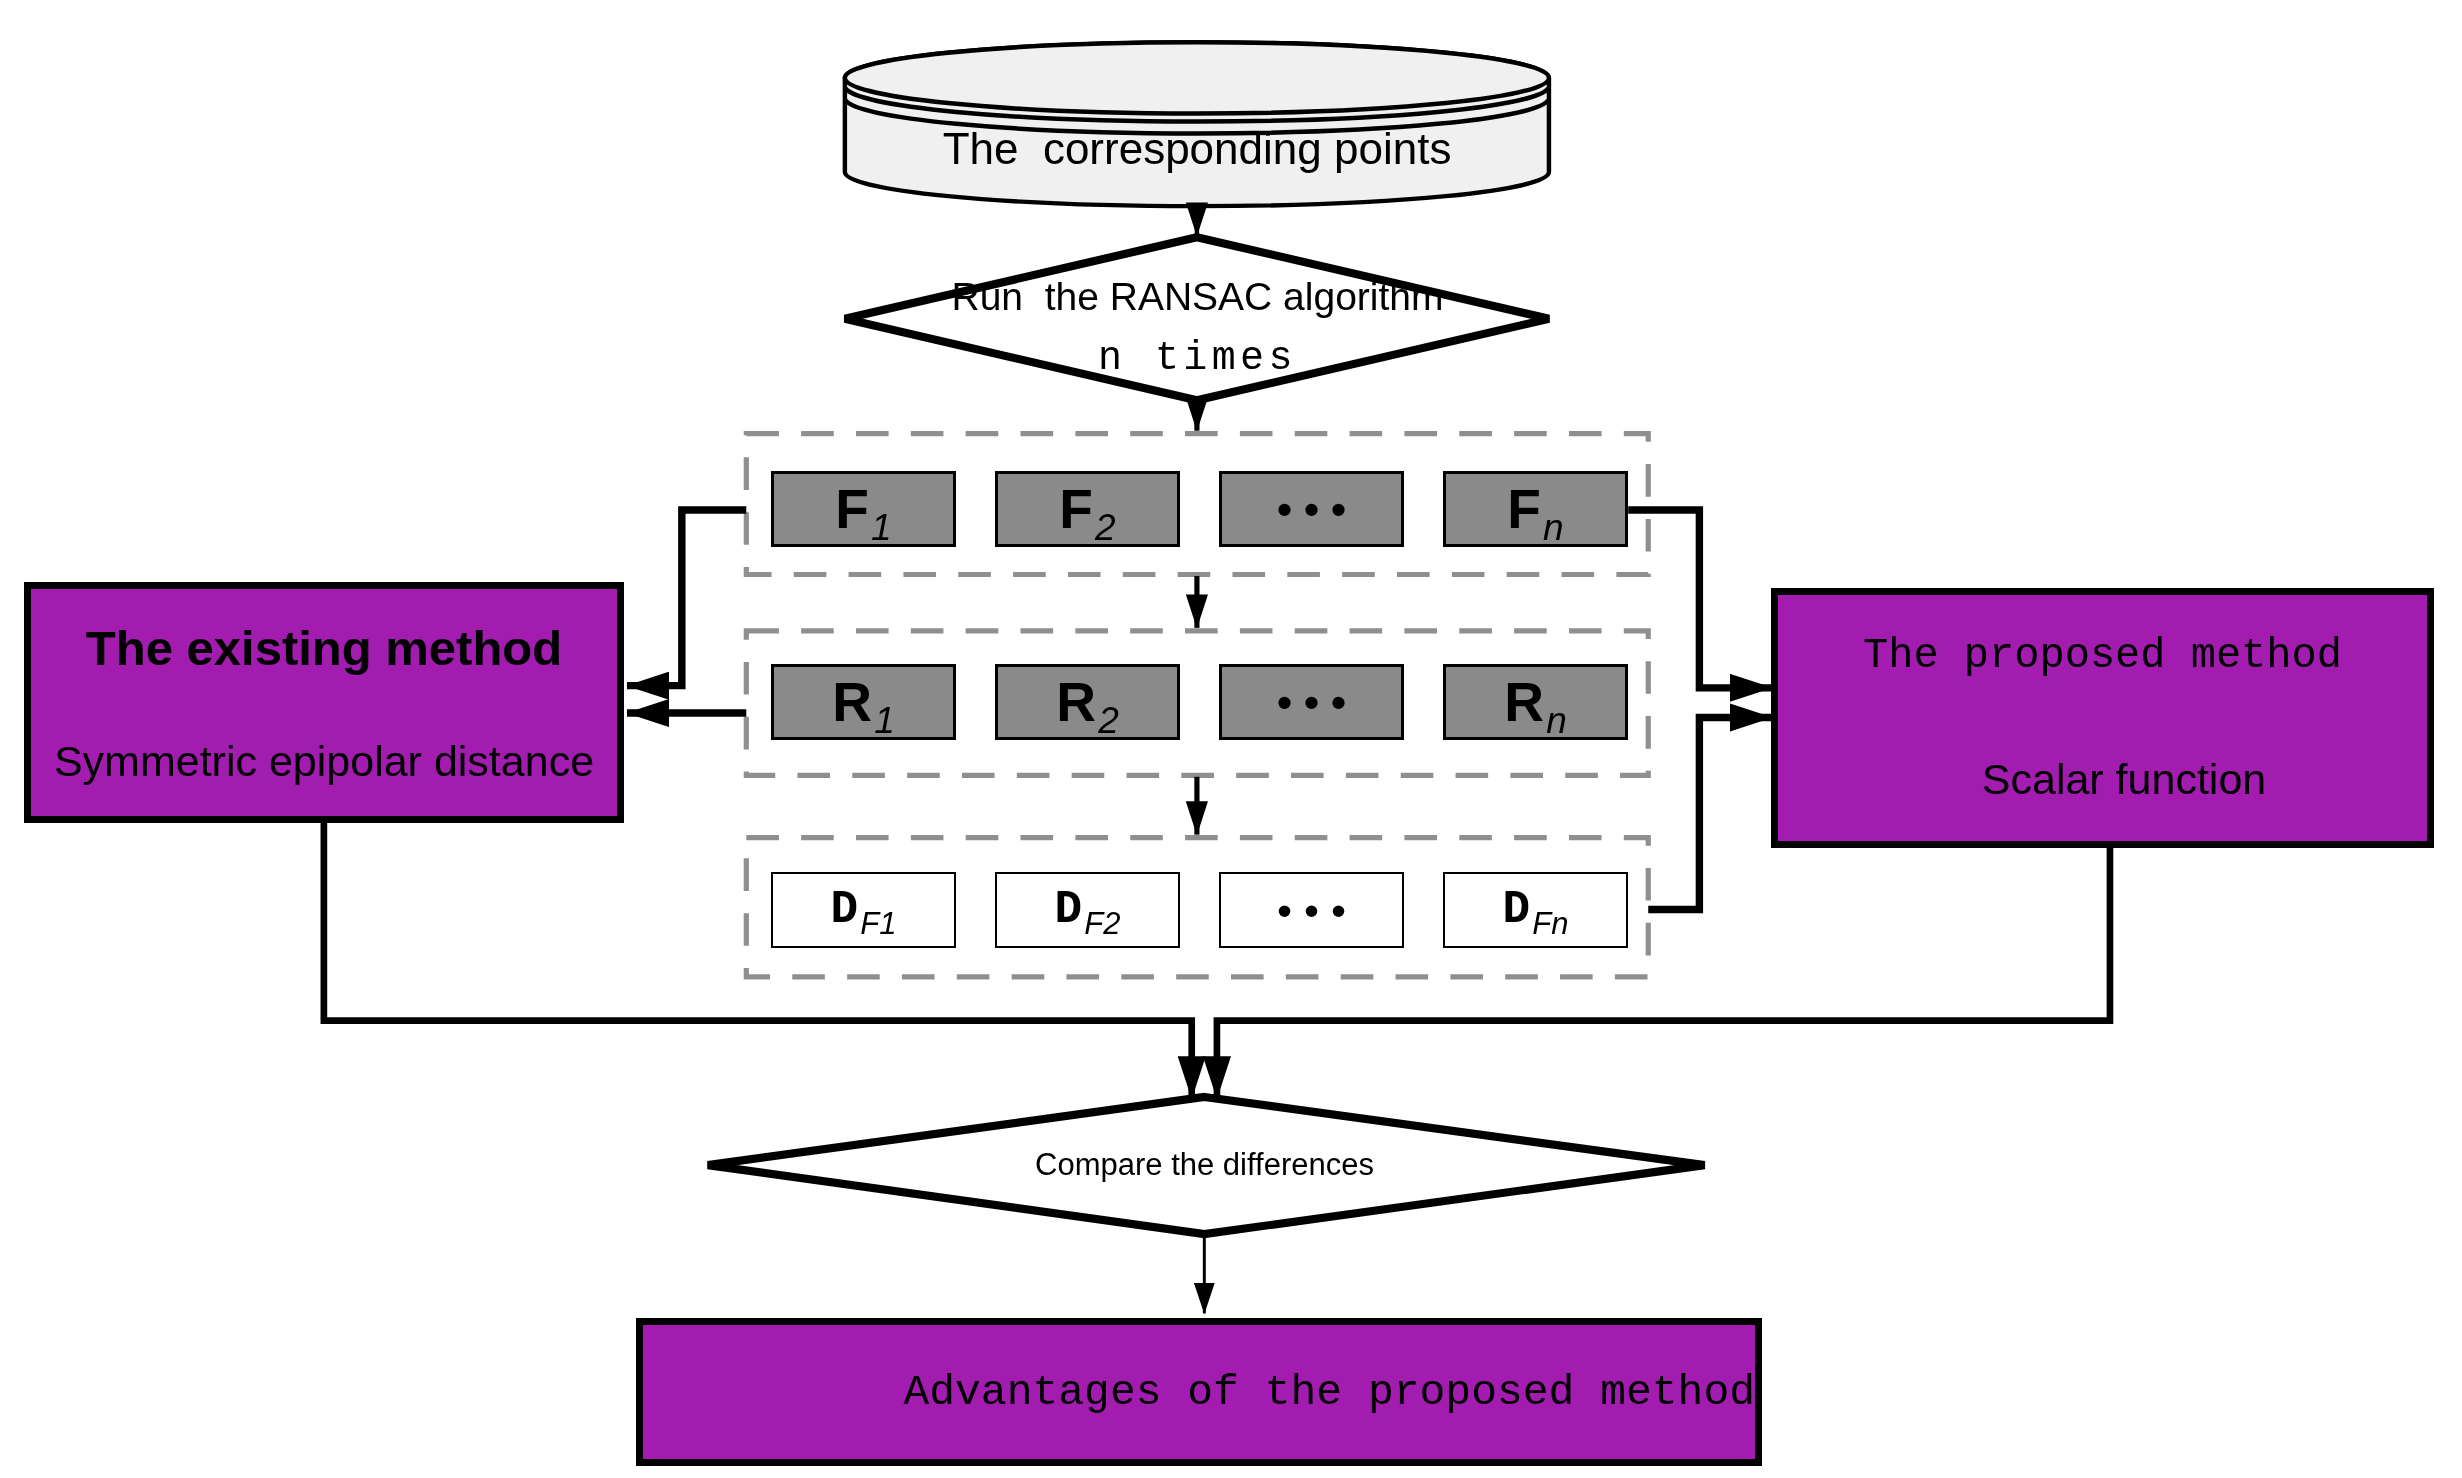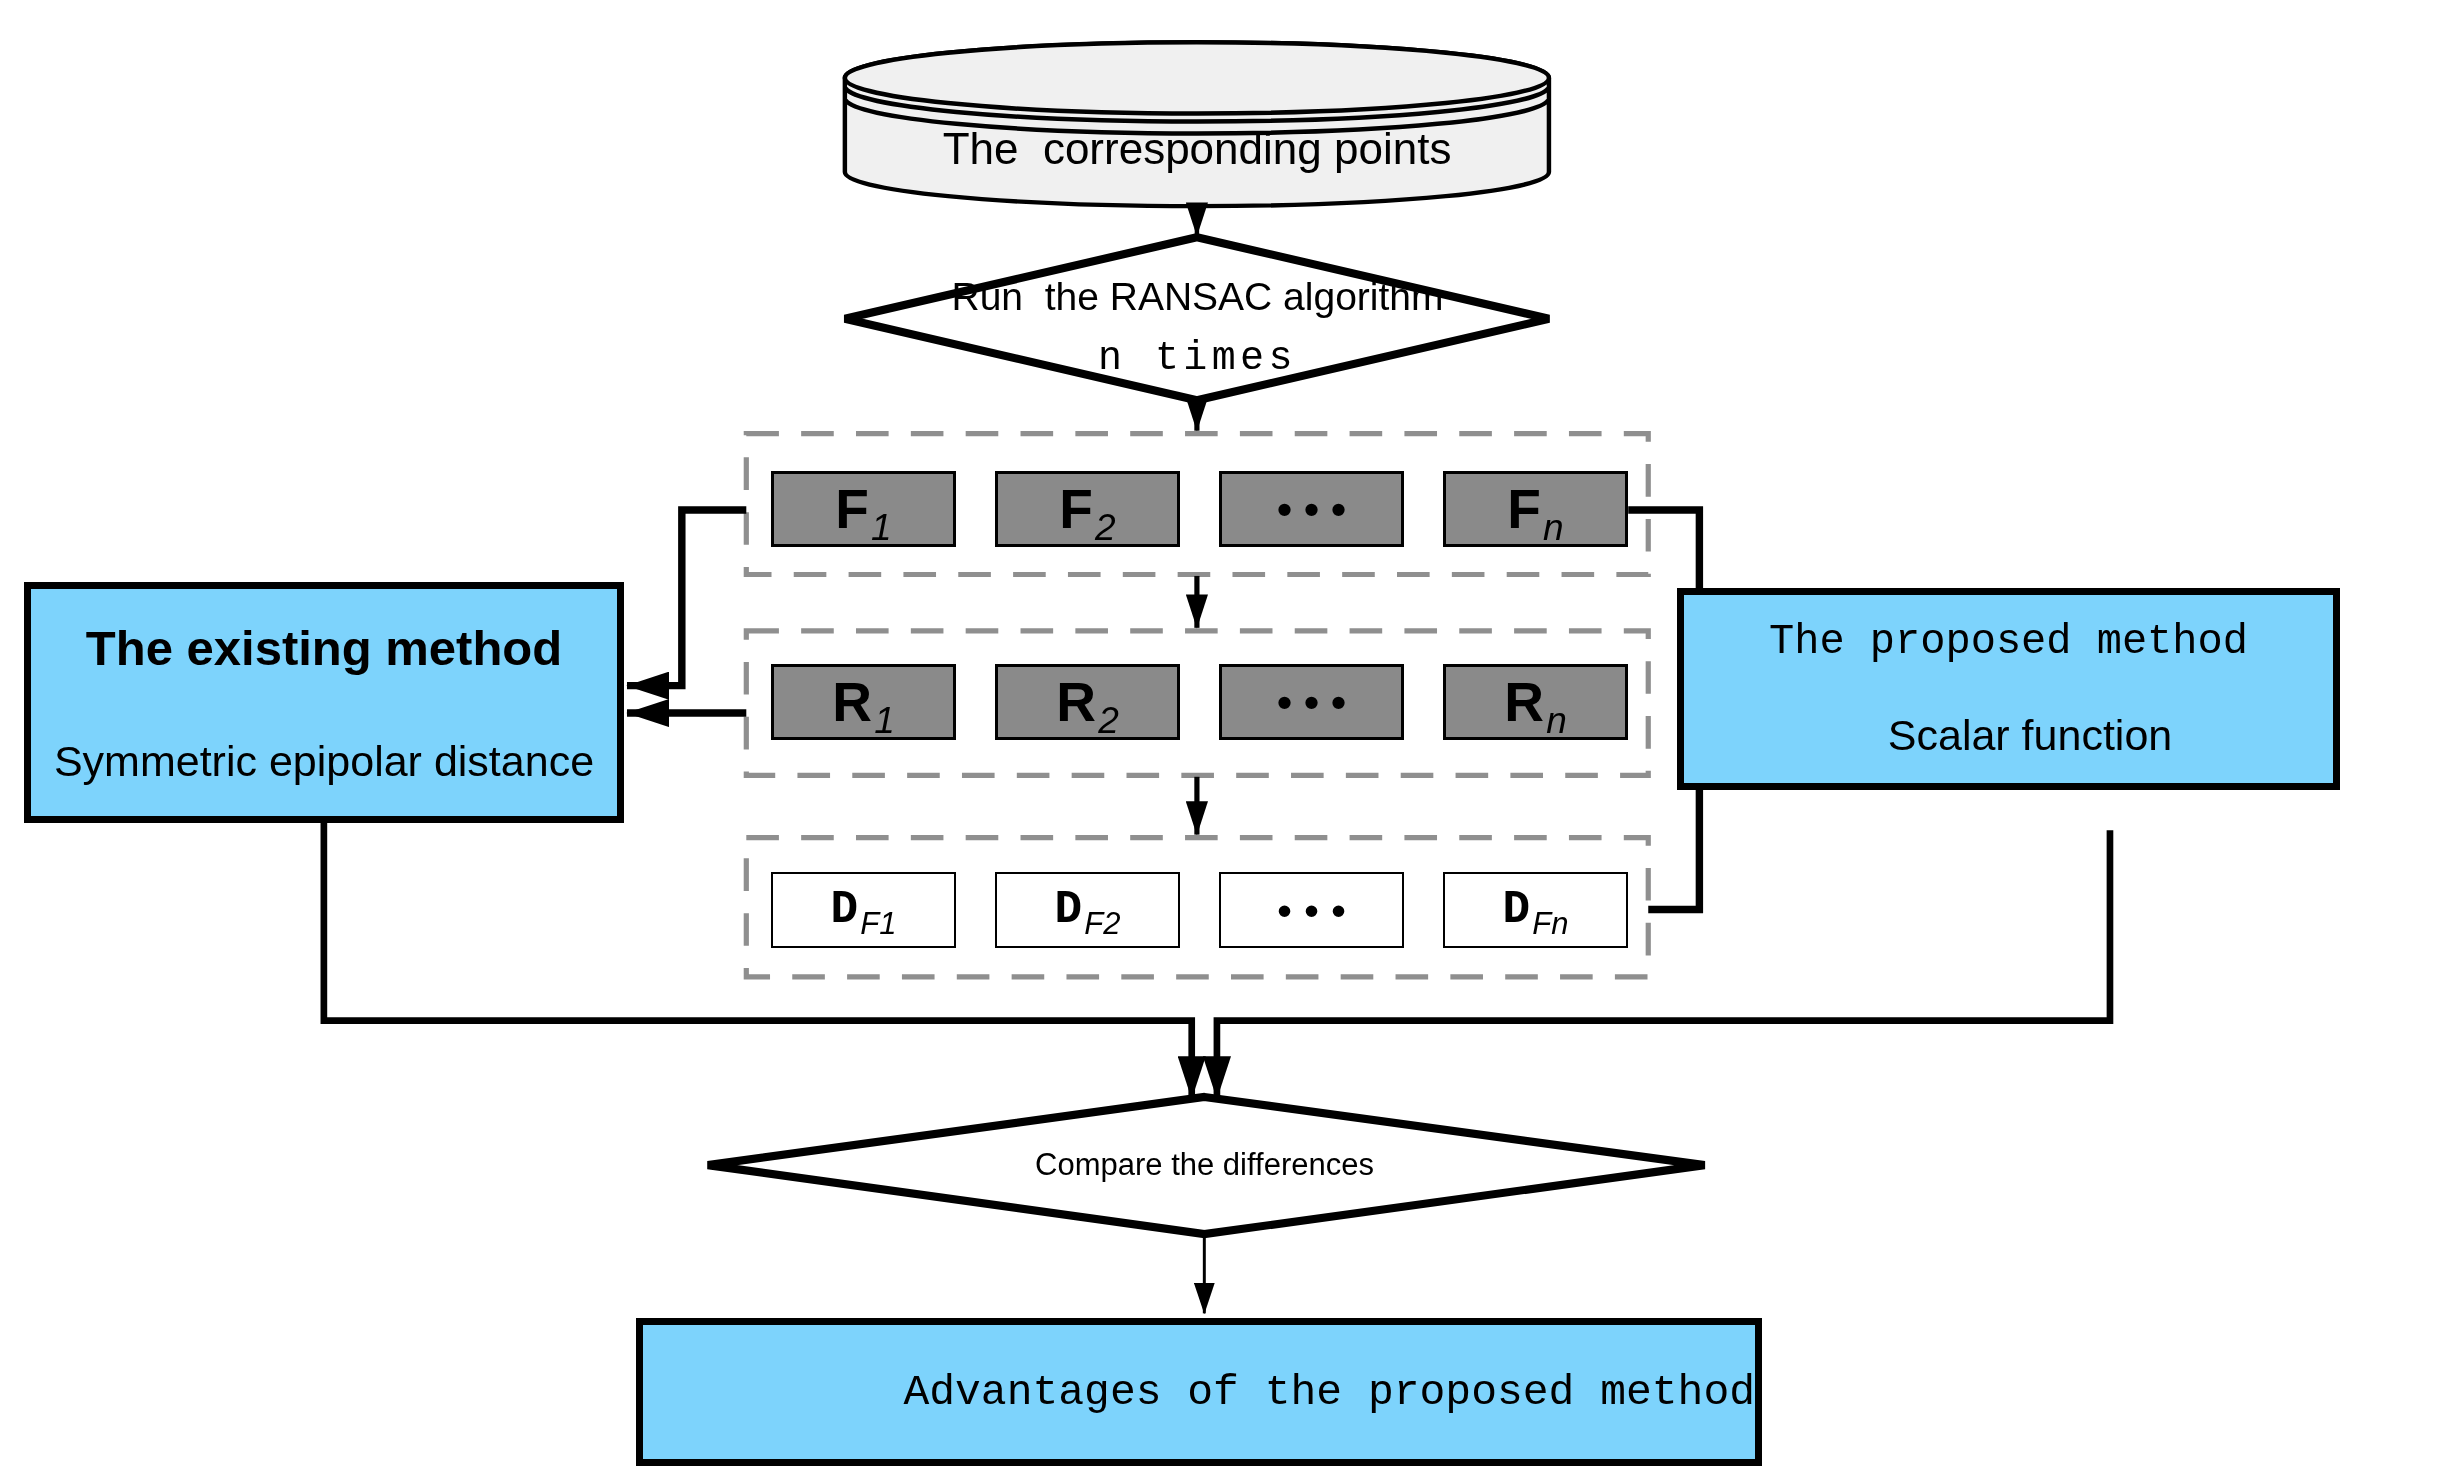--- a/index.html
+++ b/index.html
@@ -22,24 +22,24 @@
         display:flex;align-items:center;justify-content:center;}
   .sbox.dark{background:#8a8a8a;border:3px solid #000;}
   .sbox.white{background:#ffffff;border:2.2px solid #000;}
   .sbox .base{font-size:55px;font-weight:bold;line-height:1;}
   .sbox .sub{font-size:37px;font-style:italic;transform:translateY(18px);margin-left:2.2px;line-height:1;}
   .sbox.white .base{font-size:46px;font-family:"Liberation Mono","DejaVu Sans Mono",monospace;}
   .sbox.white .sub{font-size:31px;transform:translateY(13.3px);}
   .sbox.dots-box .base{font-size:43px;letter-spacing:12px;text-indent:12px;}
 
   
-  .bigbox{position:absolute;box-sizing:border-box;background:#7dd3fc;border:7.4px solid #000;
+  .bigbox{position:absolute;box-sizing:border-box;background:#a21caf;border:7.4px solid #000;
           display:flex;flex-direction:column;justify-content:space-around;align-items:center;}
   #existing-box{left:24px;top:582px;width:600px;height:241px;}
-  #proposed-box{left:1677px;top:588px;width:663px;height:202px;}
+  #proposed-box{left:1771px;top:588px;width:663px;height:260px;}
   #advantages-box{left:636px;top:1318px;width:1126px;height:148px;justify-content:center;align-items:flex-end;}
   .ex-title{font-size:49px;font-weight:bold;white-space:pre;}
   .ex-sub{font-size:43px;white-space:pre;}
   .pr-title{font-size:42px;white-space:pre;}
   .pr-sub{font-size:43px;white-space:pre;margin-left:43px;}
   .adv-label{font-size:43px;white-space:pre;}
 </style>
 </head>
 <body>
 

